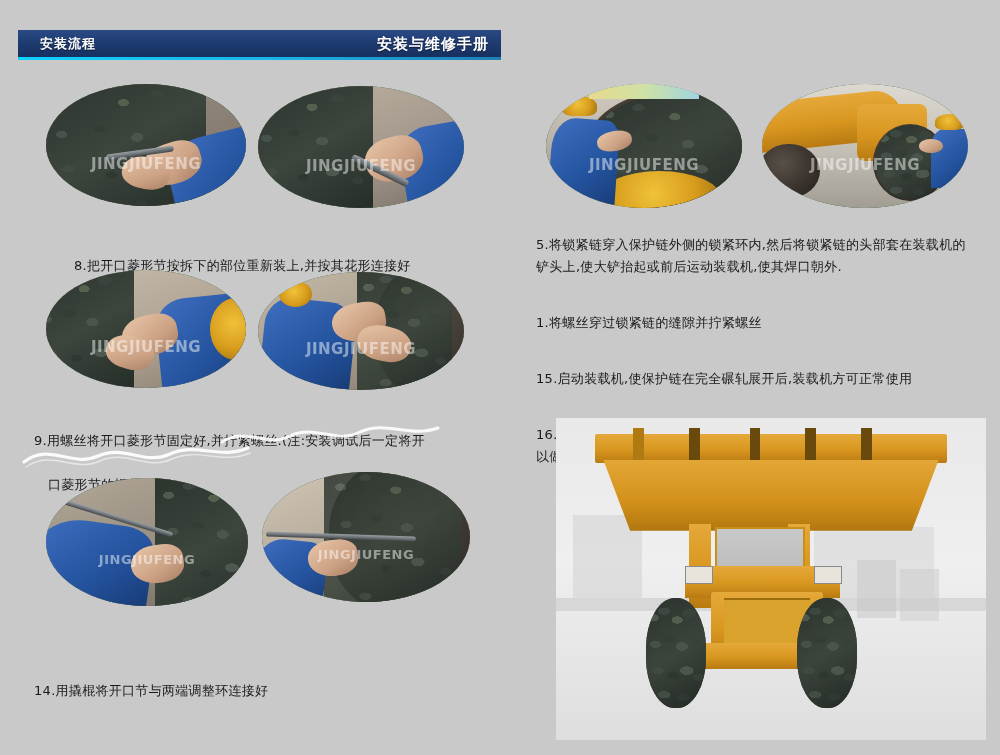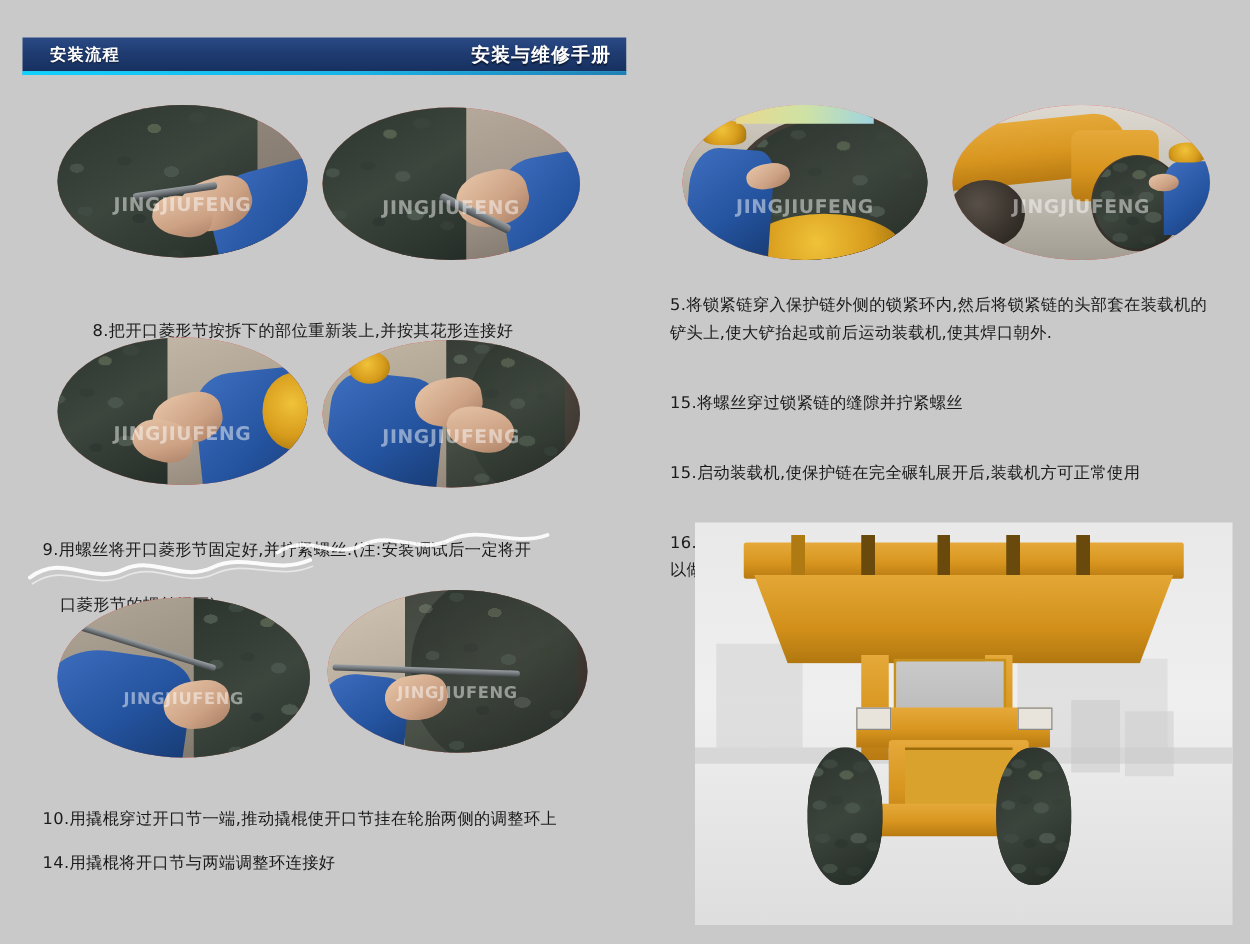--- a/index.html
+++ b/index.html
@@ -29,21 +29,21 @@
   }
   .hdr-right{
     position:absolute;right:12px;top:5px;
     color:#ffffff;font-size:15px;font-weight:bold;letter-spacing:1px;
     text-shadow:0 1px 1px rgba(0,0,0,.5);
   }
 
   
   .oval{
     position:absolute;border-radius:50%;overflow:hidden;
-    background:#ef4444;
+    background:#14532d;
   }
   .oval .scene{position:absolute;inset:0;}
   .wm{
     position:absolute;left:0;right:0;top:58%;
     text-align:center;color:rgba(255,255,255,.48);
     font-size:15px;font-weight:bold;letter-spacing:.5px;
     font-family:"DejaVu Sans","Liberation Sans",sans-serif;
     pointer-events:none;white-space:nowrap;
   }
   .wm.small{font-size:13px;}
@@ -201,23 +201,20 @@
       <div class="ground" style="left:-10%;top:-10%;width:120%;height:120%;background:linear-gradient(160deg,#d6cbba 0%,#b0a595 60%,#7e756a 100%);"></div>
       <div class="tyre" style="left:32%;top:-12%;width:82%;height:124%;border-radius:46% 10% 10% 46%;"></div>
       <div class="chainmass" style="left:30%;top:-10%;width:66%;height:120%;opacity:.85;"></div>
       <div class="sleeve" style="left:-4%;top:52%;width:34%;height:58%;border-radius:40% 26% 0 0;transform:rotate(6deg);"></div>
       <div class="hand" style="left:22%;top:52%;width:24%;height:28%;border-radius:46% 38% 44% 50%;transform:rotate(-6deg);"></div>
       <div class="bar" style="left:2%;top:48%;width:72%;height:4%;transform:rotate(2deg);border-radius:3px;"></div>
     </div>
     <div class="wm small">JINGJIUFENG</div>
   </div>
 
-  <div class="cap" style="left:34px;top:623px;width:450px;">
-    <span>10.用撬棍穿过开口节一端,推动撬棍使开口节挂在轮胎两侧的调整环上</span>
-  </div>
   <div class="cap" style="left:34px;top:658px;width:450px;">
     <span>14.用撬棍将开口节与两端调整环连接好</span>
   </div>
 
   <div class="oval" style="left:546px;top:84px;width:196px;height:124px;">
     <div class="scene">
       <div class="ground" style="left:-10%;top:-10%;width:120%;height:120%;background:linear-gradient(180deg,#d8d2c8 0%,#b6b0a5 50%,#8e887e 100%);"></div>
       <div class="tyre" style="left:20%;top:6%;width:88%;height:96%;border-radius:50% 50% 40% 40%;"></div>
       <div class="chainmass" style="left:22%;top:8%;width:84%;height:92%;border-radius:50% 50% 40% 40%;opacity:.95;"></div>
       <div class="rim" style="left:26%;top:70%;width:64%;height:46%;border-radius:50%;"></div>
@@ -243,21 +240,21 @@
     </div>
     <div class="wm">JINGJIUFENG</div>
   </div>
 
   <div class="rlist">
     <div class="ritem">
       <span class="ind">5.将锁紧链穿入保护链外侧的锁紧环内,然后将锁紧链的头部套在装载机的</span>
       <span class="ind">    铲头上,使大铲抬起或前后运动装载机,使其焊口朝外.</span>
     </div>
     <div class="ritem">
-      <span class="ind">15.将螺丝穿过锁紧链的缝隙并拧紧螺丝</span>
+      <span class="ind">1.将螺丝穿过锁紧链的缝隙并拧紧螺丝</span>
     </div>
     <div class="ritem">
       <span class="ind">15.启动装载机,使保护链在完全碾轧展开后,装载机方可正常使用</span>
     </div>
     <div class="ritem">
       <span class="ind">16.为延长保护链使用寿命,保护链在使用一周左右检查保护链的松紧程度,</span>
       <span class="ind">    以做调整</span>
     </div>
   </div>
 

